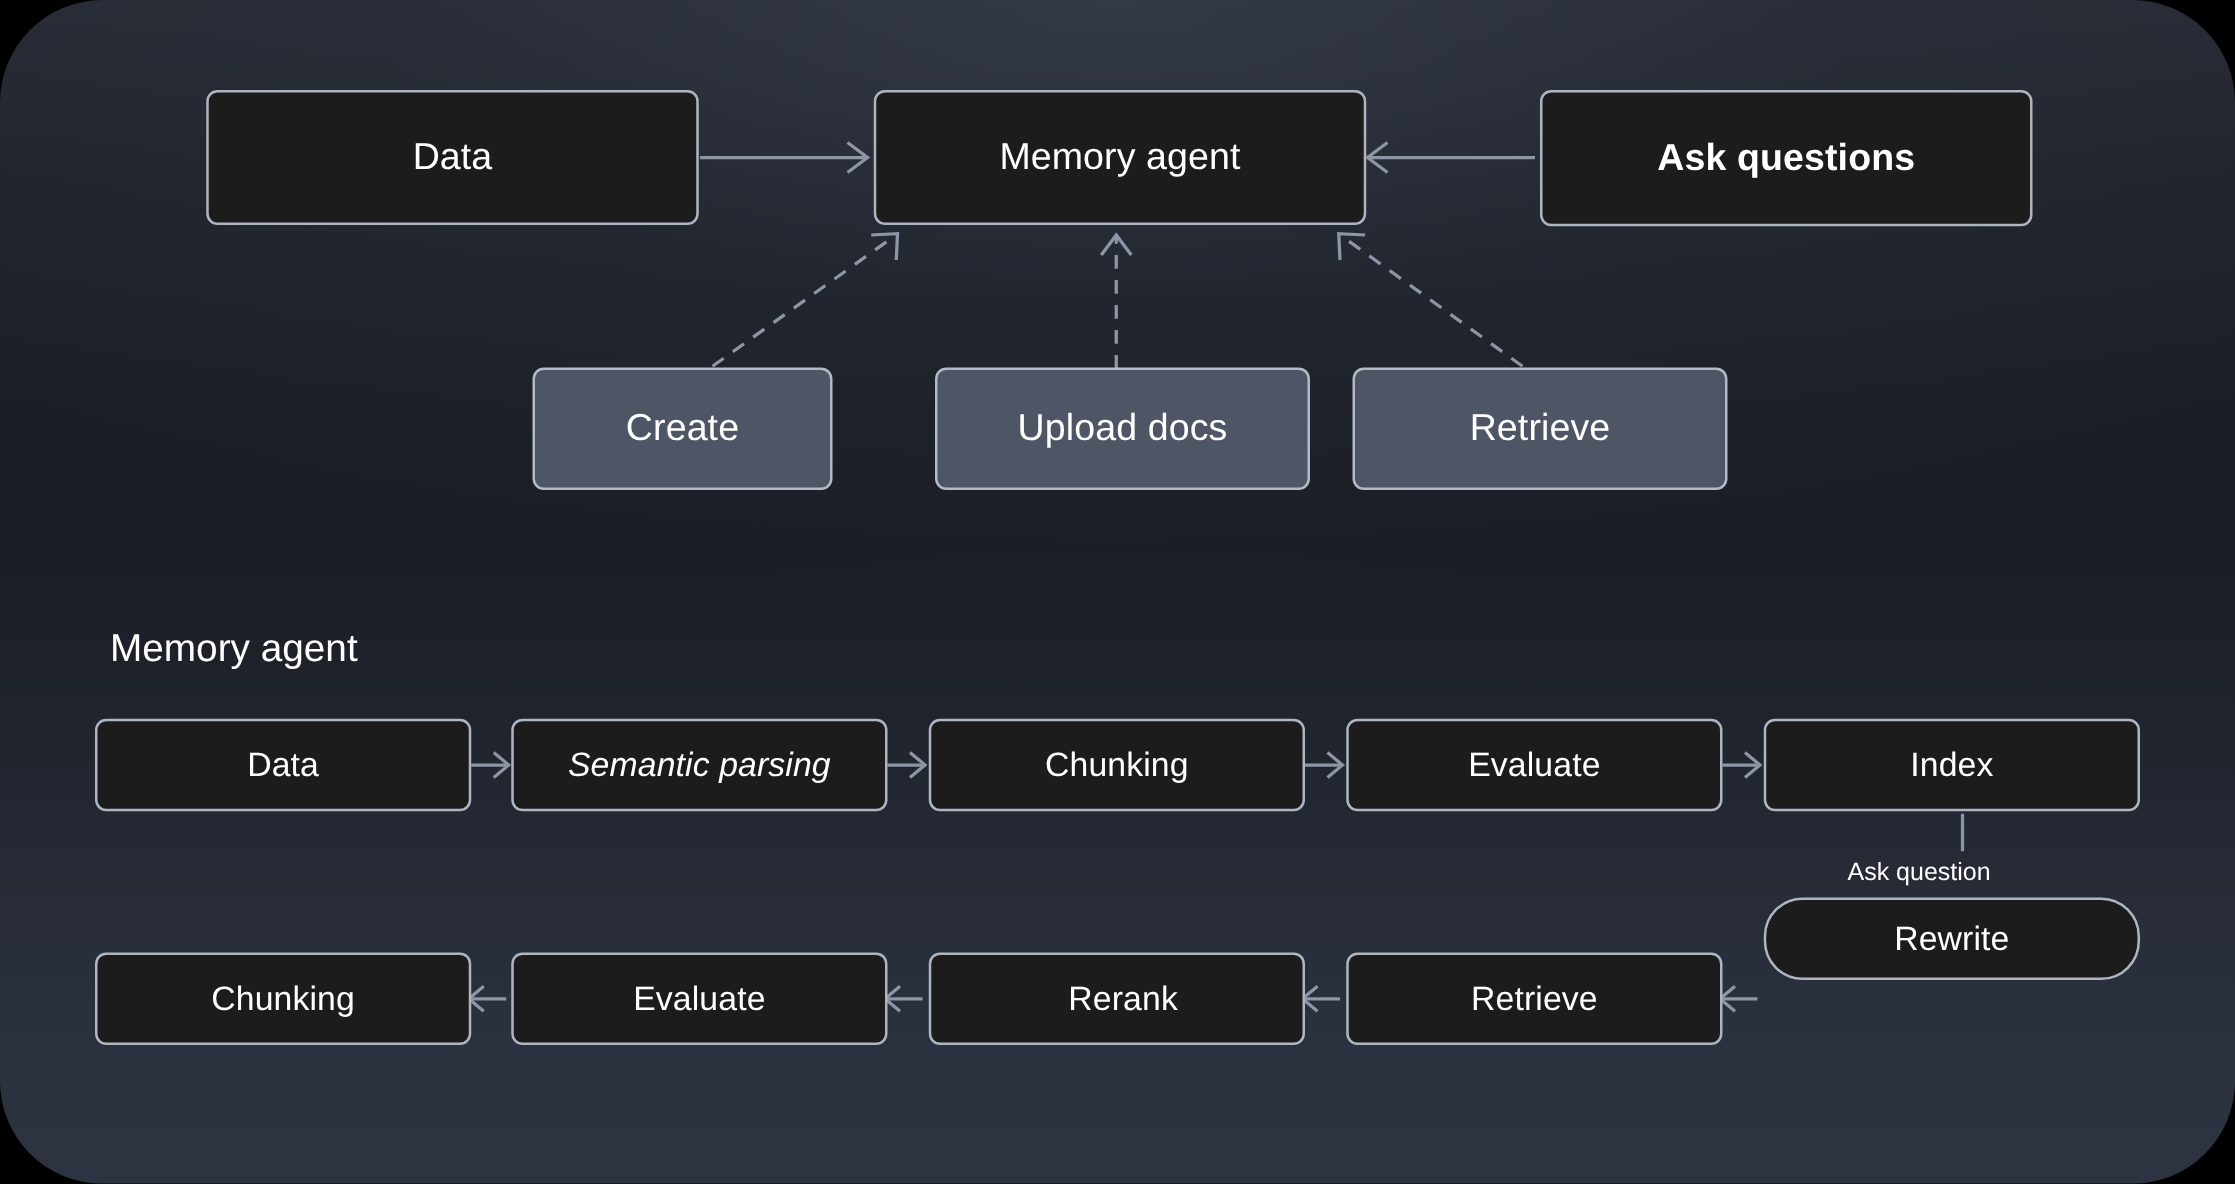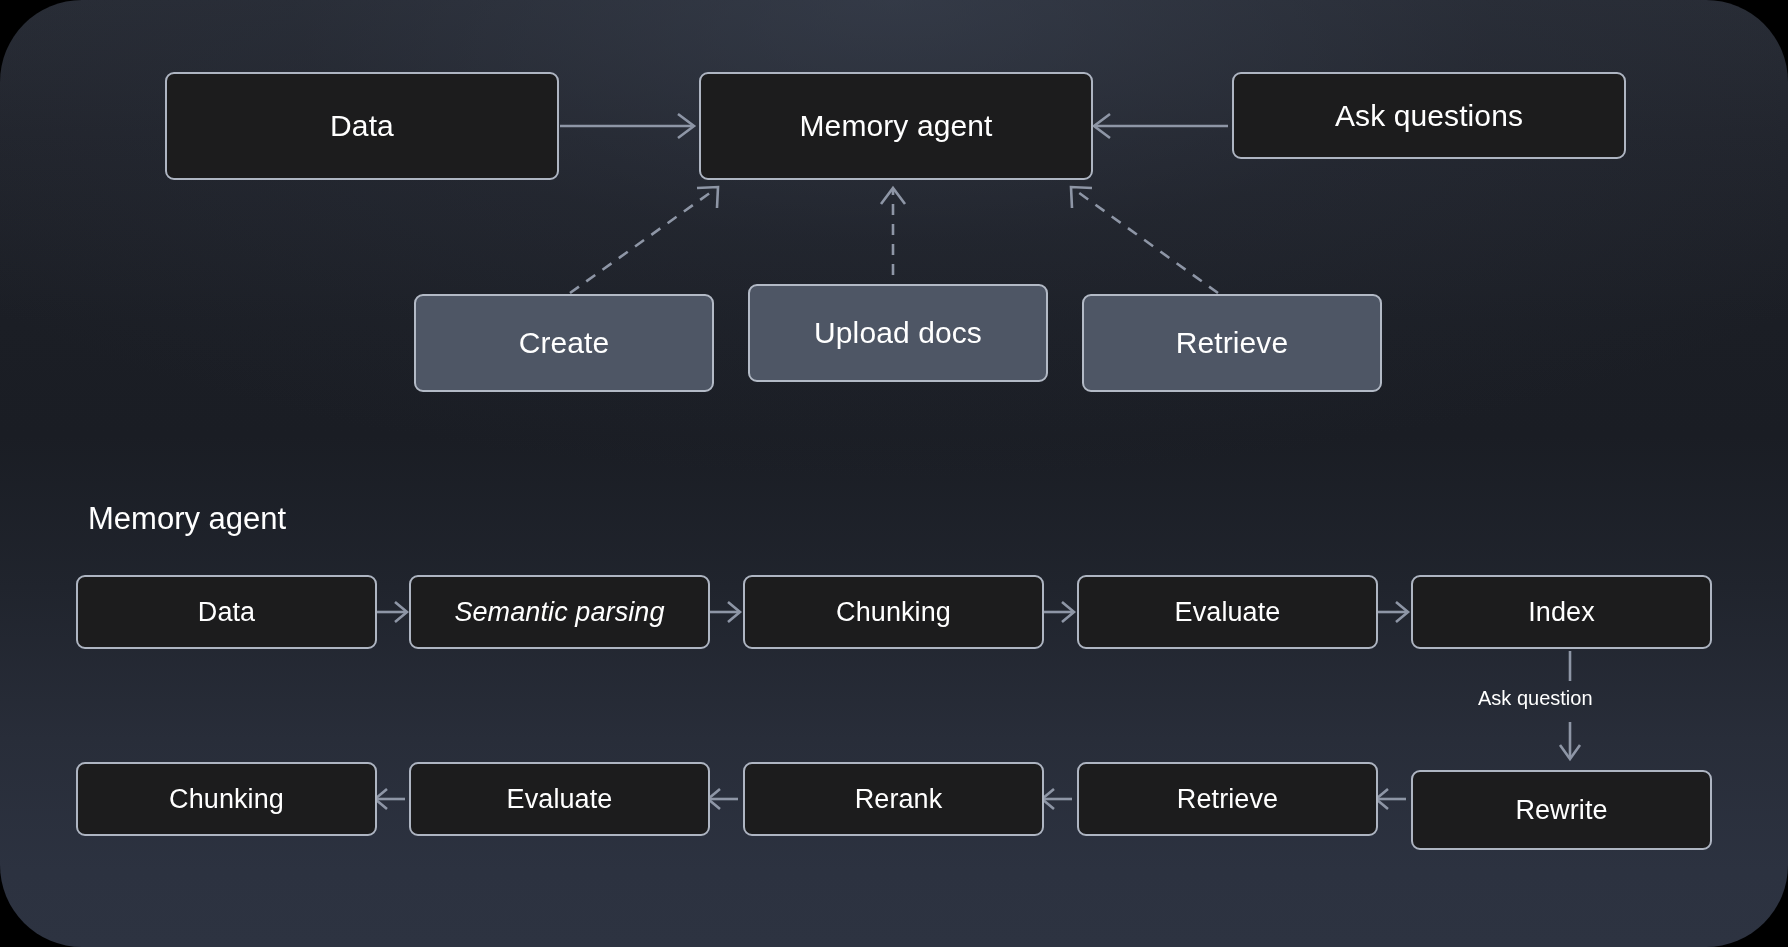--- a/index.html
+++ b/index.html
@@ -158,25 +158,25 @@
     <g>
       <line class="edge" x1="405" y1="799" x2="377" y2="799"></line>
       <polyline class="arrowhead" points="387,789 375,799 387,809"></polyline>
     </g>
   </svg>
 
   <div class="node" style="left:165px; top:72px; width:394px; height:108px;">Data</div>
 
   <div class="node" style="left:699px; top:72px; width:394px; height:108px;">Memory agent</div>
 
-  <div class="node" style="left:1232px; top:72px; width:394px; height:87px;">Ask questions</div>
-
-  <div class="node tool" style="left:414px; top:294px; width:300px; height:98px;">Create</div>
-
-  <div class="node tool" style="left:748px; top:284px; width:300px; height:98px;">Upload docs</div>
+  <div class="node" style="left:1232px; top:72px; width:394px; height:109px;font-weight:bold;">Ask questions</div>
+
+  <div class="node tool" style="left:426px; top:294px; width:240px; height:98px;">Create</div>
+
+  <div class="node tool" style="left:748px; top:294px; width:300px; height:98px;">Upload docs</div>
 
   <div class="node tool" style="left:1082px; top:294px; width:300px; height:98px;">Retrieve</div>
 
   <div class="label section" style="left:88px; top:501px;">Memory agent</div>
 
   <div class="node small" style="left:76px; top:575px; width:301px; height:74px;">Data</div>
 
   <div class="node small" style="left:409px; top:575px; width:301px; height:74px;font-style:italic;">Semantic parsing</div>
 
   <div class="node small" style="left:743px; top:575px; width:301px; height:74px;">Chunking</div>
@@ -188,15 +188,15 @@
   <div class="label" style="left:1478px; top:687px;">Ask question</div>
 
   <div class="node small" style="left:76px; top:762px; width:301px; height:74px;">Chunking</div>
 
   <div class="node small" style="left:409px; top:762px; width:301px; height:74px;">Evaluate</div>
 
   <div class="node small" style="left:743px; top:762px; width:301px; height:74px;padding-left:10px;">Rerank</div>
 
   <div class="node small" style="left:1077px; top:762px; width:301px; height:74px;">Retrieve</div>
 
-  <div class="node small" style="left:1411px; top:770px; width:301px; height:80px;">Rewrite</div>
+  <div class="node small" style="left:1411px; top:718px; width:301px; height:66px;border-radius:31px;">Rewrite</div>
 
 </div>
 
 </body></html>

